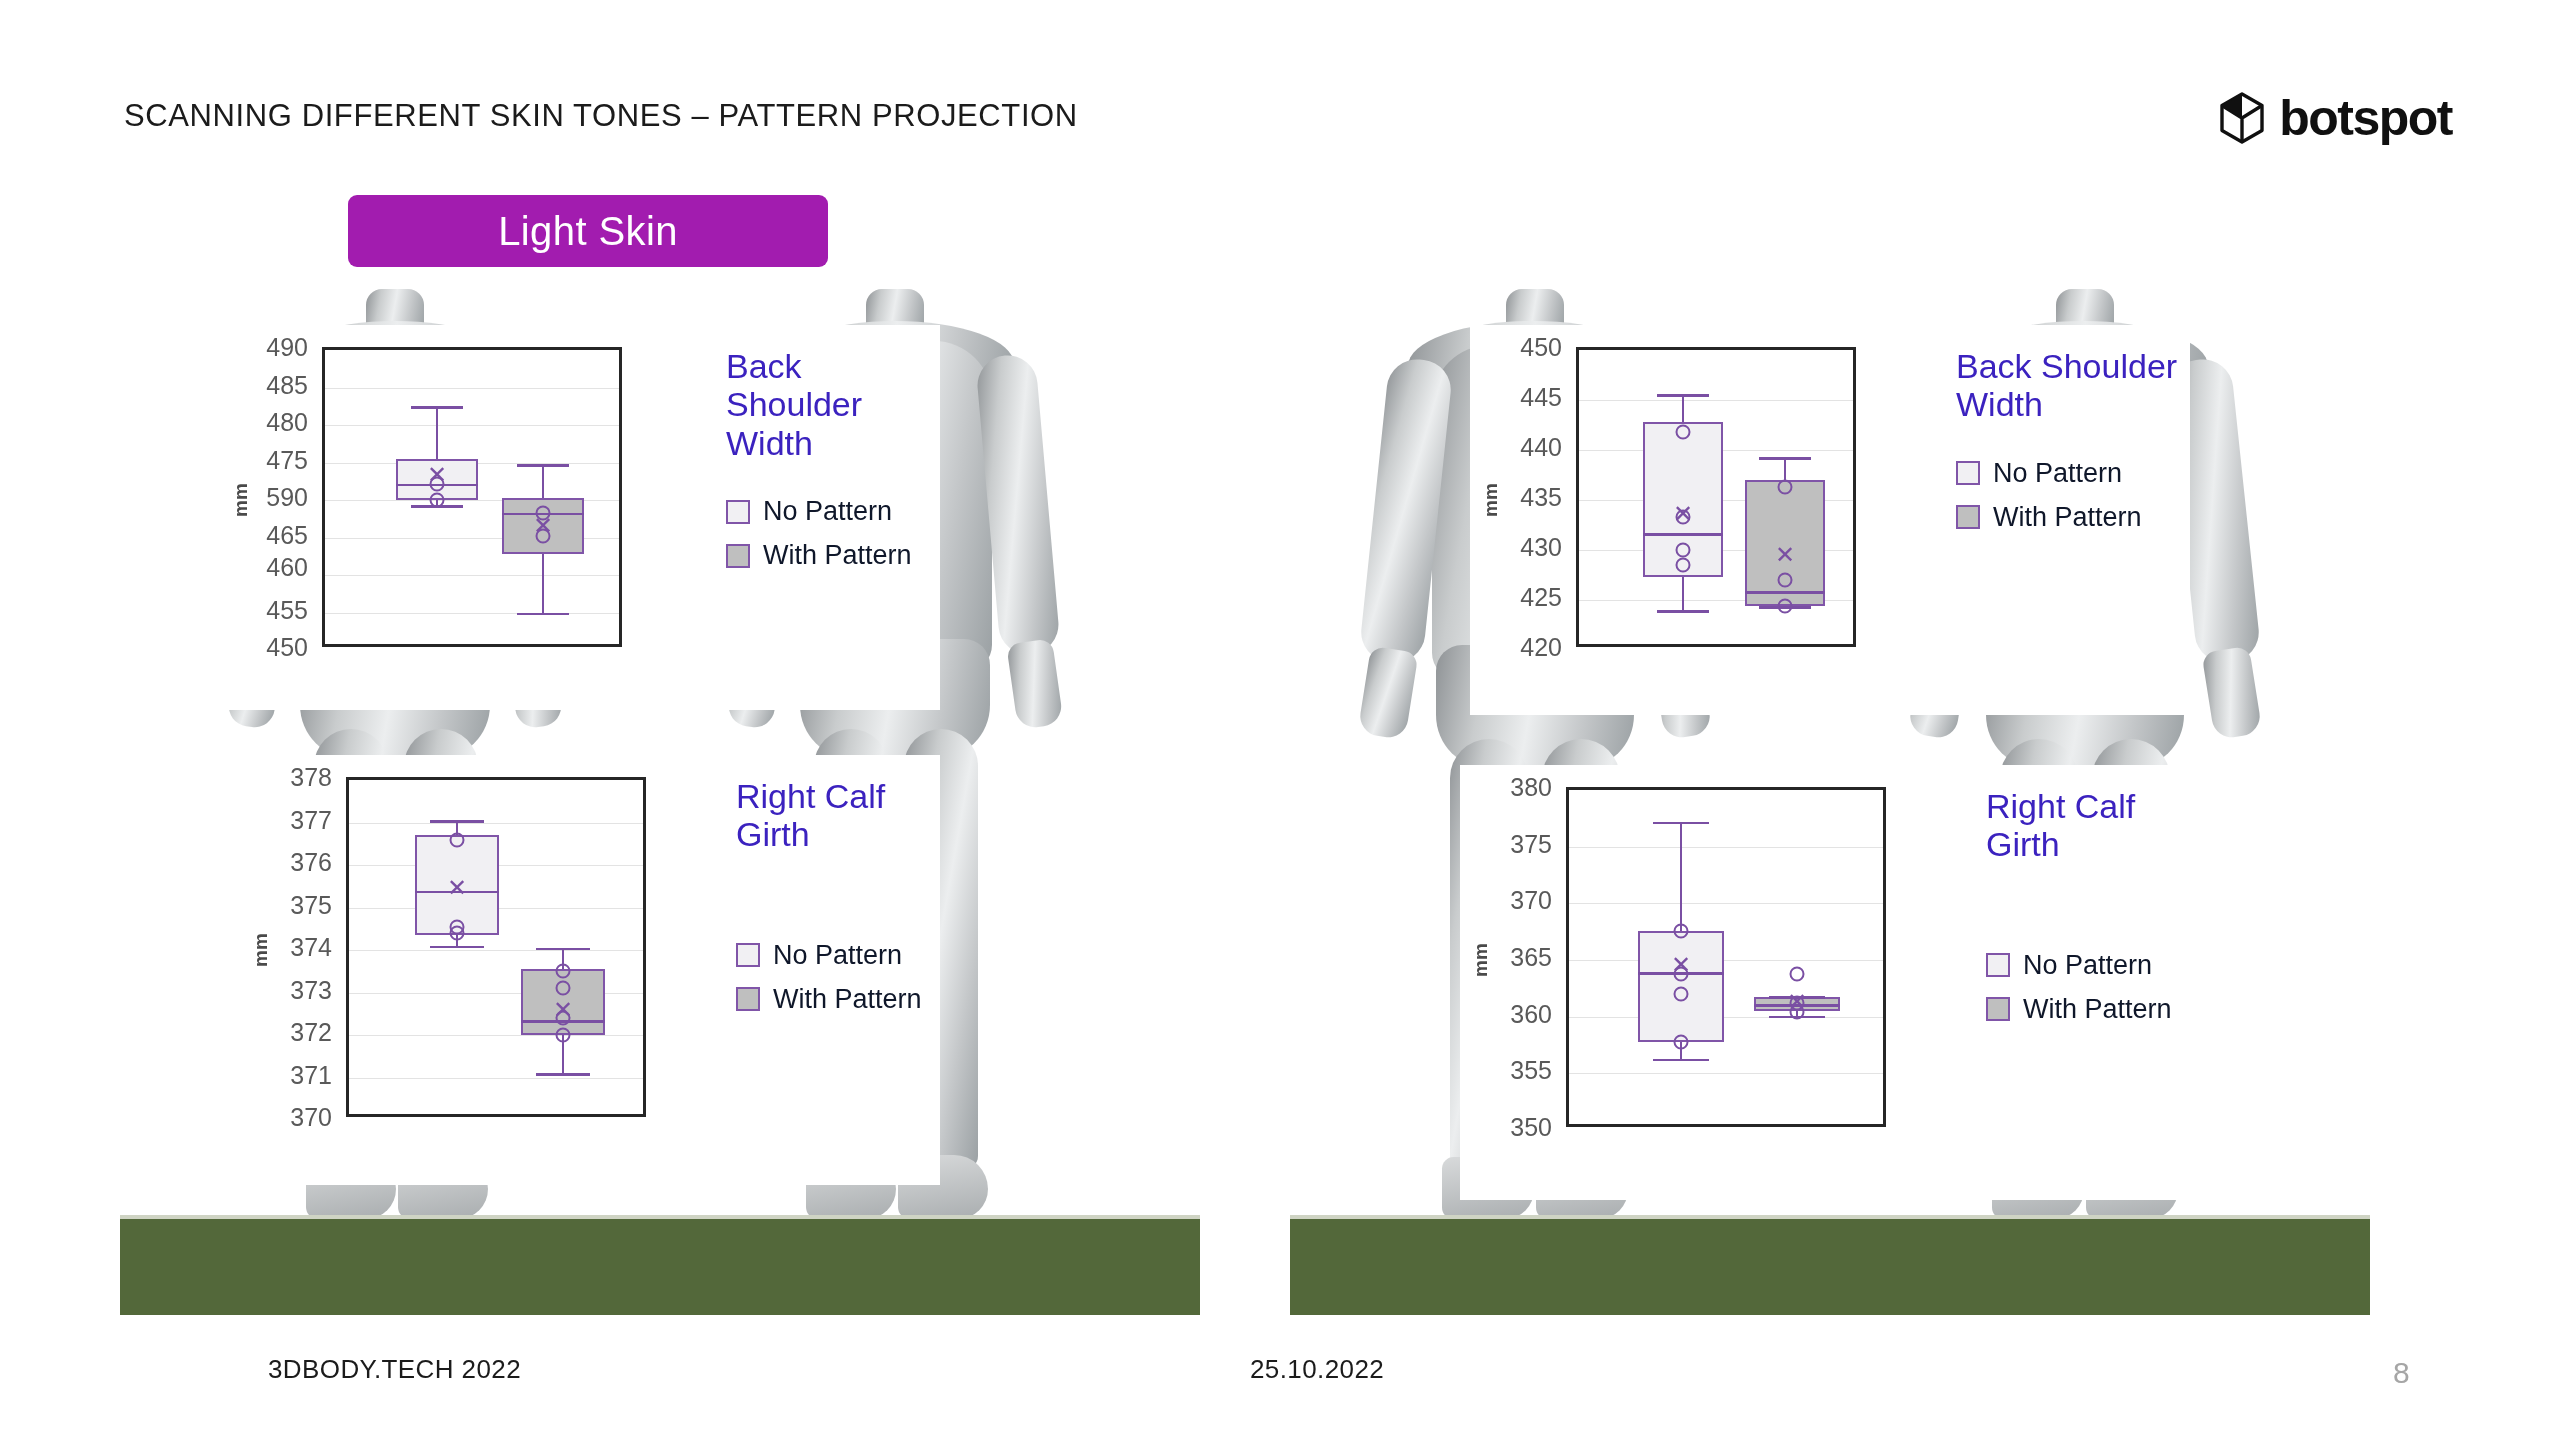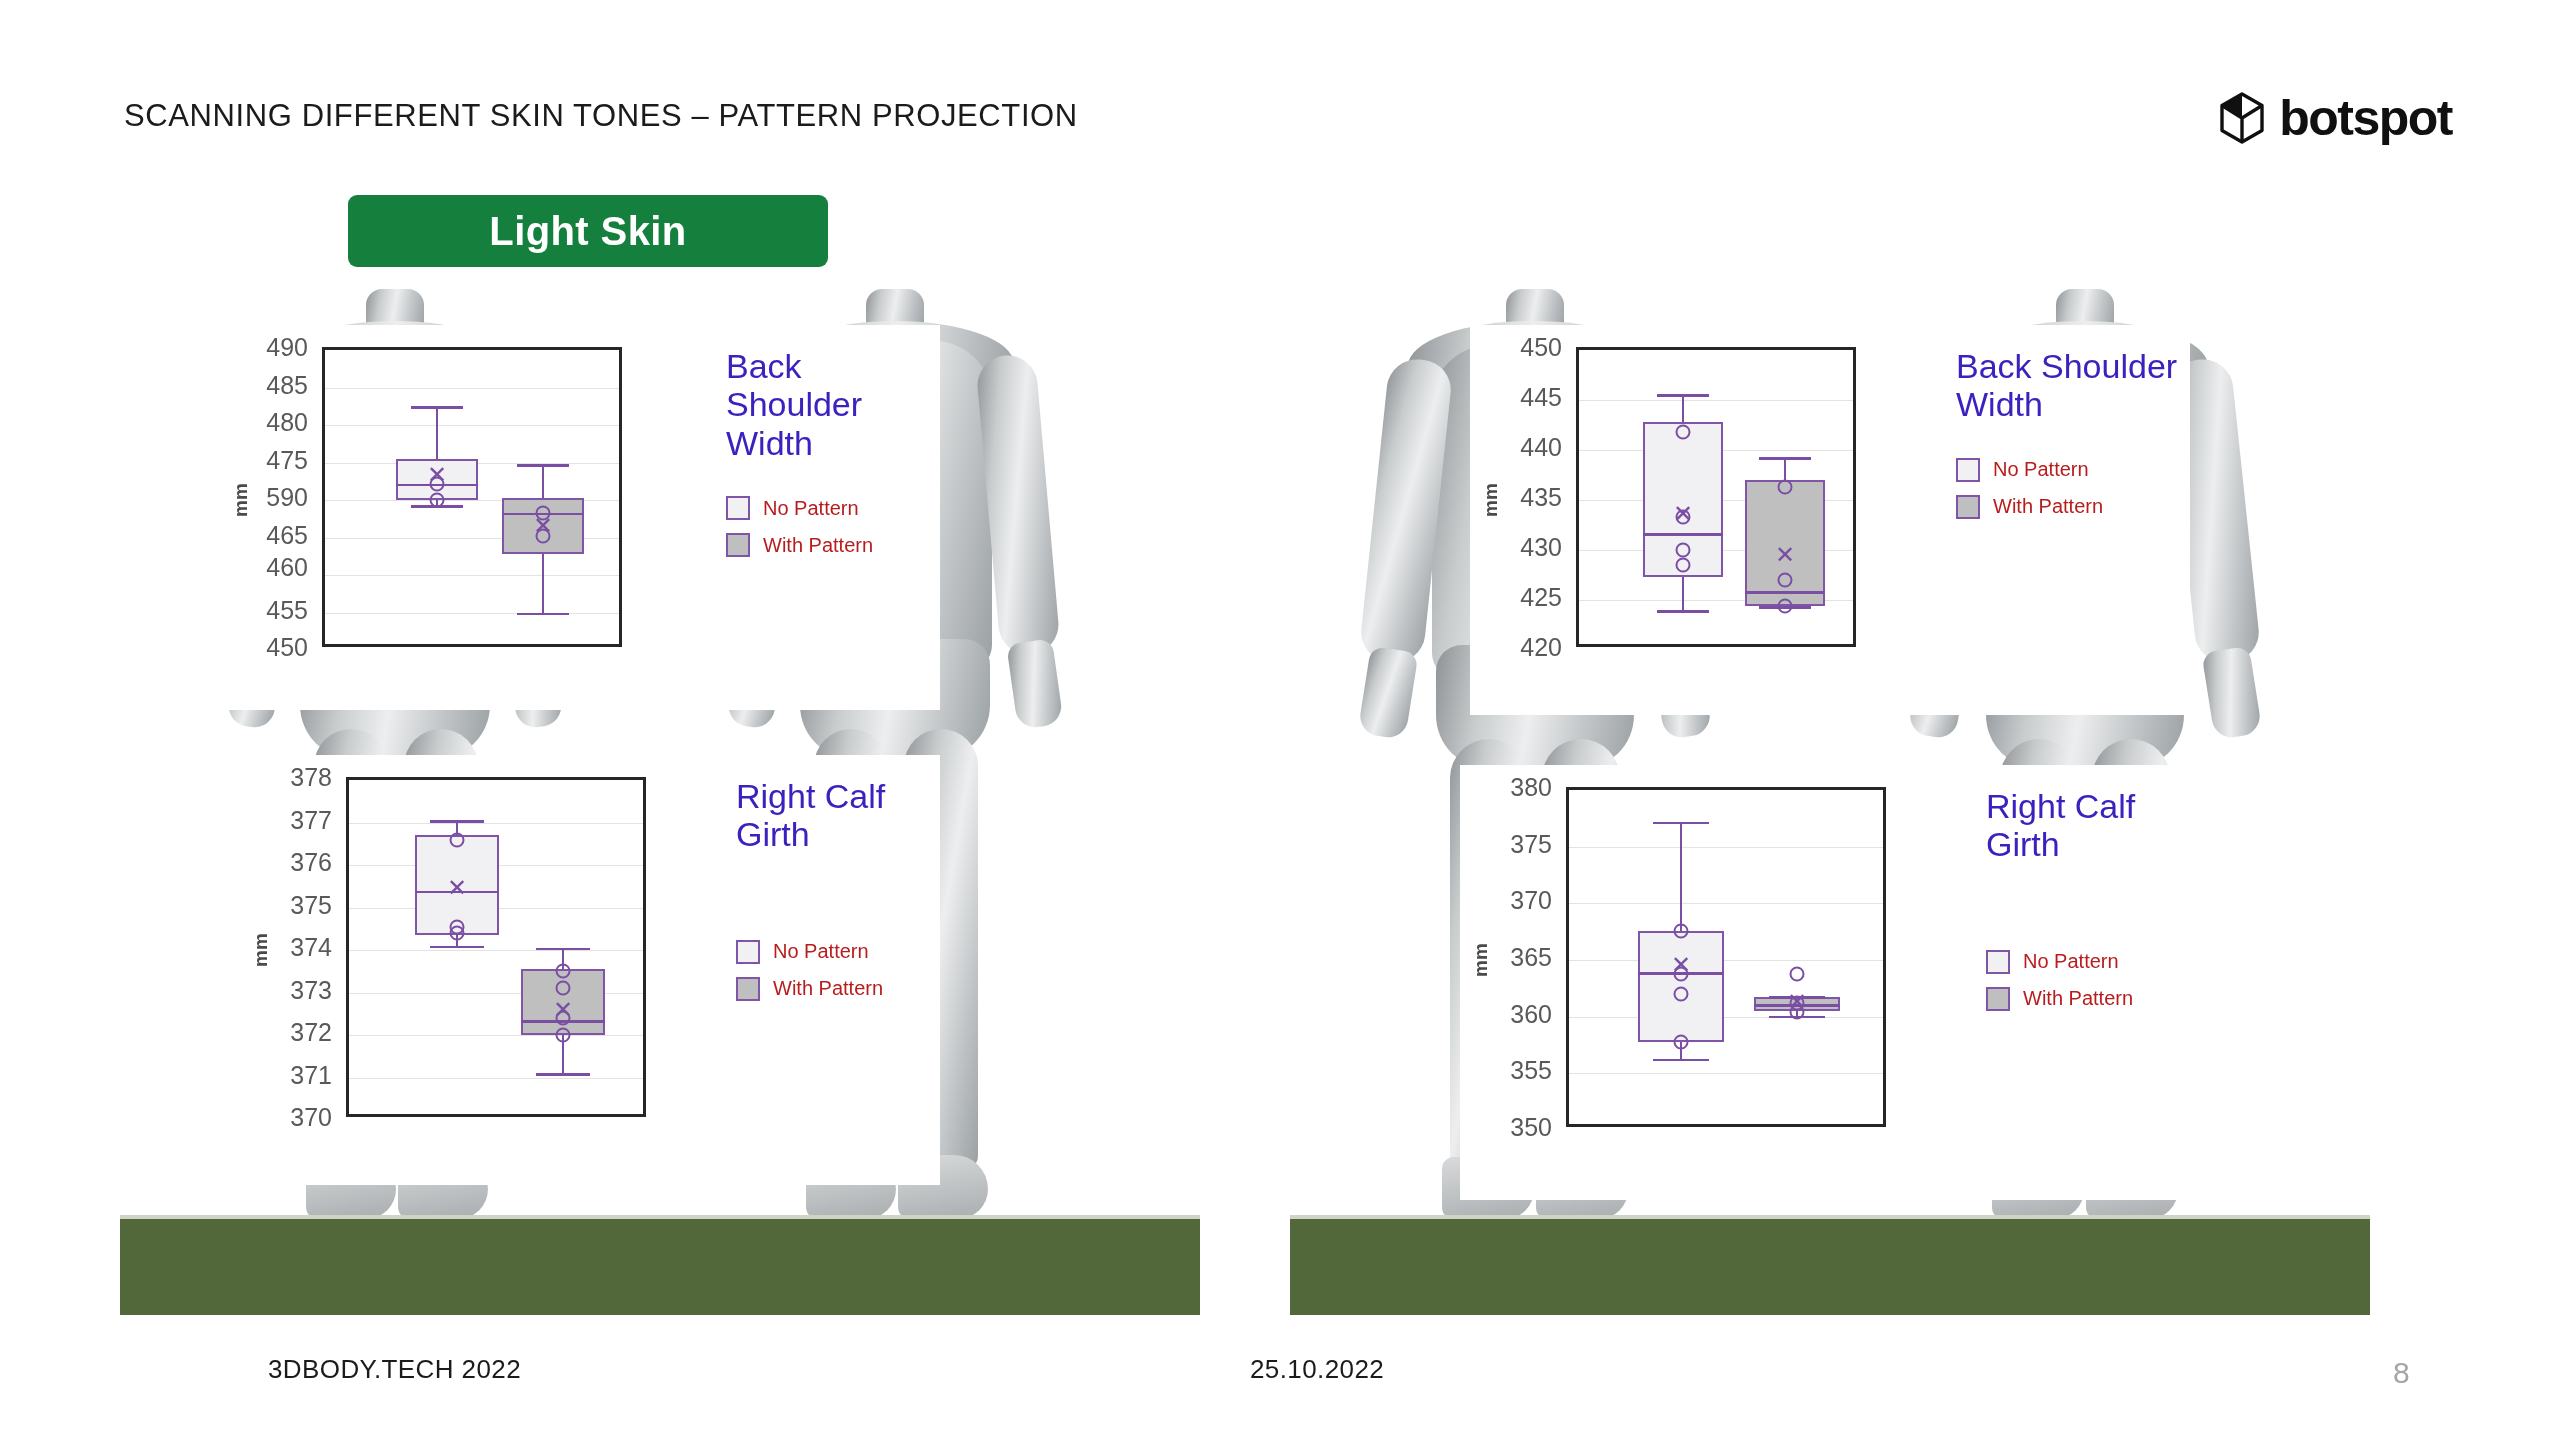--- a/index.html
+++ b/index.html
@@ -12,23 +12,23 @@
   .logo{position:absolute;right:108px;top:92px;display:flex;align-items:center;gap:14px;}
   .logo-mark{width:46px;height:52px;flex:none;}
   .logo-word{font-size:50px;font-weight:700;letter-spacing:-1.5px;color:#101010;line-height:1;}
 
   
   .panel{position:absolute;top:285px;width:1080px;height:1030px;}
   .panel.left{left:120px;}
   .panel.right{left:1290px;}
 
   
-  .banner{position:absolute;top:-90px;height:72px;border-radius:9px;background:#15803d;
+  .banner{position:absolute;top:-90px;height:72px;border-radius:9px;background:#a21caf;
           color:#fff;display:flex;align-items:center;justify-content:center;
-          font-size:40px;font-weight:700;letter-spacing:.4px;}
+          font-size:40px;font-weight:400;letter-spacing:.4px;}
   .panel.left .banner{left:228px;width:480px;}
   .panel.right .banner{left:352px;width:480px;}
 
   
   .scan{position:absolute;left:0;top:0;width:1080px;height:1030px;overflow:hidden;}
   .ground{position:absolute;left:0;bottom:0;width:100%;height:96px;background:#53683A;}
   .ground-edge{position:absolute;left:0;bottom:96px;width:100%;height:4px;background:#cfd4c4;}
 
   
   .fig{position:absolute;bottom:96px;}
@@ -54,21 +54,21 @@
   .card-inner{position:absolute;inset:0;display:flex;}
   .plot-wrap{position:relative;flex:none;}
   .meta{flex:1;padding-left:26px;padding-top:22px;}
 
   .chart-title{color:#3B22BF;font-size:34px;line-height:1.13;font-weight:400;}
   .legend{margin-top:34px;}
   .legend-row{display:flex;align-items:center;gap:13px;margin-bottom:13px;}
   .swatch{width:24px;height:24px;border:2px solid #8055A8;box-sizing:border-box;flex:none;}
   .sw-none{background:#F1F0F3;}
   .sw-with{background:#BFBFBF;}
-  .legend-label{font-size:20px;color:#b91c1c;}
+  .legend-label{font-size:27px;color:#0f172a;}
 
   
   .yaxis-label{position:absolute;font-size:19px;font-weight:700;color:#4a4a4a;
                transform:rotate(-90deg);transform-origin:left top;white-space:nowrap;}
   .tick{position:absolute;right:0;transform:translateY(-50%);font-size:25px;color:#595959;
         text-align:right;white-space:nowrap;}
   .plotbox{position:absolute;border:3px solid #262626;box-sizing:border-box;background:#fff;}
   .gridline{position:absolute;left:0;right:0;height:1px;background:#e3e3e3;}
 
   

